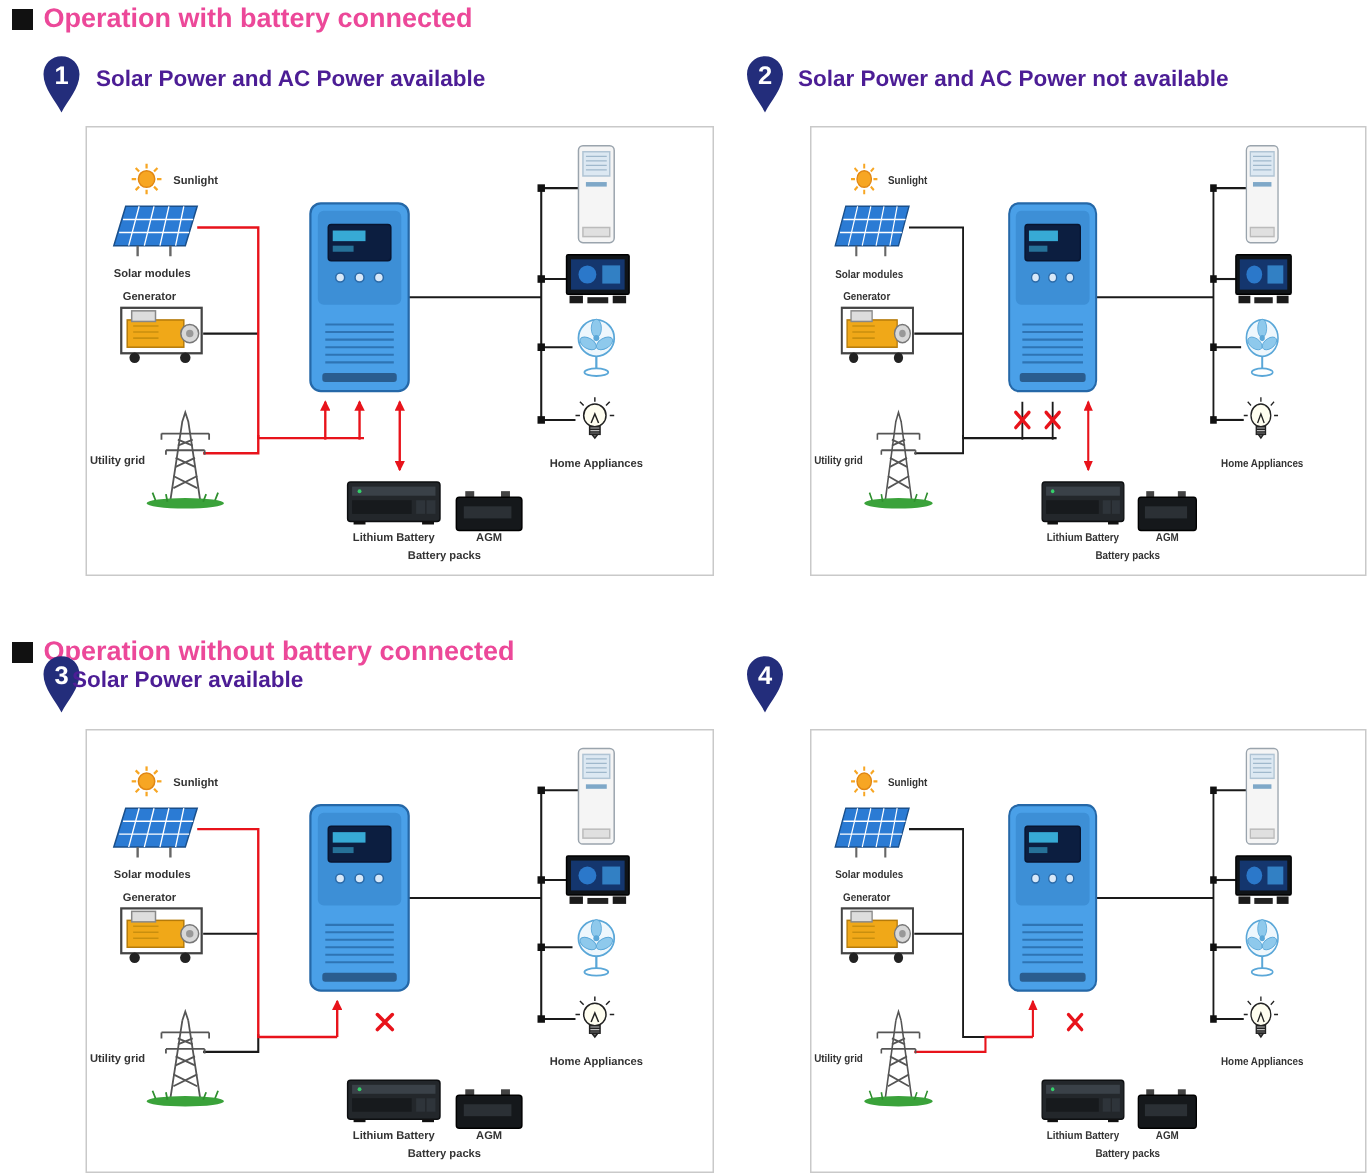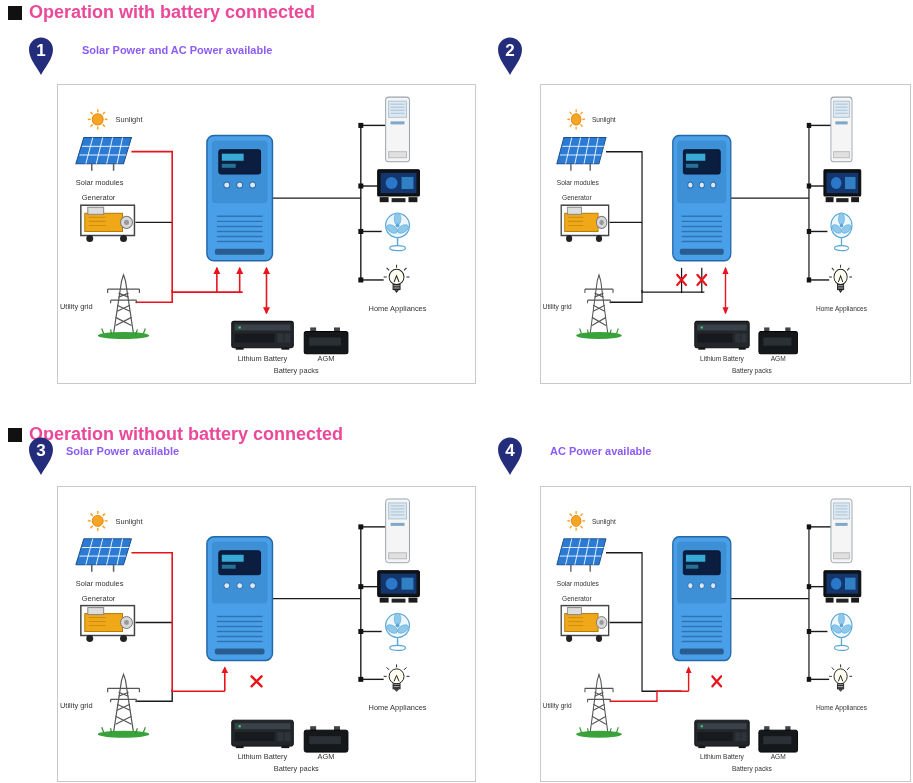--- a/index.html
+++ b/index.html
@@ -1,23 +1,23 @@
 <!DOCTYPE html>
 <html><head>
 <meta charset="utf-8">
 <style>
   html,body{margin:0;padding:0;background:#fff;}
   .page{position:relative;width:913px;height:783px;background:#fff;overflow:hidden;
         font-family:"Liberation Sans",sans-serif;}
   .section-h{position:absolute;display:flex;align-items:center;gap:7px;
              font-size:18px;font-weight:bold;color:#ec4899;}
   .sq{width:14px;height:14px;background:#111;display:inline-block;flex:0 0 auto;}
-  .panel-title{position:absolute;font-size:11px;font-weight:bold;color:#8b5cf6;white-space:nowrap;margin-left:18px;}
+  .panel-title{position:absolute;font-size:15px;font-weight:bold;color:#4c1d95;white-space:nowrap;}
   .badge{position:absolute;width:30px;height:40px;}
-  .pbox{position:absolute;border:1px solid #c9c9c9;background:#fff;box-sizing:border-box;}
+  .pbox{position:absolute;border:1px solid #c9c9c9;background:#fff;box-sizing:border-box;font-weight:bold;}
   .diagram-svg{width:100%;height:100%;display:block;}
   svg text{font-family:"Liberation Sans",sans-serif;}
   .lbl{font-size:7.5px;fill:#333;}
   .mid{text-anchor:middle;}
   .wr{stroke:#e8131b;stroke-width:1.6;fill:none;}
   .wk{stroke:#1a1a1a;stroke-width:1.4;fill:none;}
 </style>
 </head>
 <body>
 
@@ -182,20 +182,21 @@
   <svg class="badge" style="left:26px;top:36px" viewBox="0 0 30 40">
     <path d="M15 39 C11 31 3 23 3 13.5 C3 6.6 8.4 1.5 15 1.5 C21.6 1.5 27 6.6 27 13.5 C27 23 19 31 15 39 Z" fill="#232d7b"></path>
     <text x="15" y="20" text-anchor="middle" font-size="17" font-weight="bold" fill="#fff">1</text>
   </svg>
   <div class="panel-title" style="left:64px;top:44px">Solar Power and AC Power available</div>
 
   <svg class="badge" style="left:495px;top:36px" viewBox="0 0 30 40">
     <path d="M15 39 C11 31 3 23 3 13.5 C3 6.6 8.4 1.5 15 1.5 C21.6 1.5 27 6.6 27 13.5 C27 23 19 31 15 39 Z" fill="#232d7b"></path>
     <text x="15" y="20" text-anchor="middle" font-size="17" font-weight="bold" fill="#fff">2</text>
   </svg>
+  <div class="panel-title" style="left:532px;top:44px">Solar Power and AC Power not available</div>
 
   <div class="pbox" style="left:57px;top:84px;width:419px;height:300px">
     <svg class="diagram-svg" viewBox="0 0 420 295" preserveAspectRatio="none">
       <g>
         <line x1="78" y1="136" x2="115" y2="136" class="wk"></line>
         <polyline points="74,66 115,66 115,205 186,205" class="wr"></polyline>
         <polyline points="78,215 115,215 115,203" class="wr"></polyline>
         <line x1="160" y1="206" x2="160" y2="181" class="wr" marker-end="url(#arrR)"></line>
         <line x1="183" y1="206" x2="183" y2="181" class="wr" marker-end="url(#arrR)"></line>
         <line x1="210" y1="181" x2="210" y2="226" class="wr" marker-start="url(#arrR)" marker-end="url(#arrR)"></line>
@@ -250,21 +251,20 @@
   <svg class="badge" style="left:26px;top:436px" viewBox="0 0 30 40">
     <path d="M15 39 C11 31 3 23 3 13.5 C3 6.6 8.4 1.5 15 1.5 C21.6 1.5 27 6.6 27 13.5 C27 23 19 31 15 39 Z" fill="#232d7b"></path>
     <text x="15" y="20" text-anchor="middle" font-size="17" font-weight="bold" fill="#fff">3</text>
   </svg>
   <div class="panel-title" style="left:48px;top:445px">Solar Power available</div>
 
   <svg class="badge" style="left:495px;top:436px" viewBox="0 0 30 40">
     <path d="M15 39 C11 31 3 23 3 13.5 C3 6.6 8.4 1.5 15 1.5 C21.6 1.5 27 6.6 27 13.5 C27 23 19 31 15 39 Z" fill="#232d7b"></path>
     <text x="15" y="20" text-anchor="middle" font-size="17" font-weight="bold" fill="#fff">4</text>
   </svg>
-  <div class="panel-title" style="left:532px;top:445px">AC Power available</div>
 
   <div class="pbox" style="left:57px;top:486px;width:419px;height:296px">
     <svg class="diagram-svg" viewBox="0 0 420 295" preserveAspectRatio="none">
       <g>
         <line x1="78" y1="136" x2="115" y2="136" class="wk"></line>
         <polyline points="78,215 115,215 115,203" class="wk"></polyline>
         <polyline points="74,66 115,66 115,205 168,205" class="wr"></polyline>
         <line x1="168" y1="205" x2="168" y2="181" class="wr" marker-end="url(#arrR)"></line>
         <use href="#sym-x" x="195" y="190"></use>
         <use href="#sym-trunk"></use>

